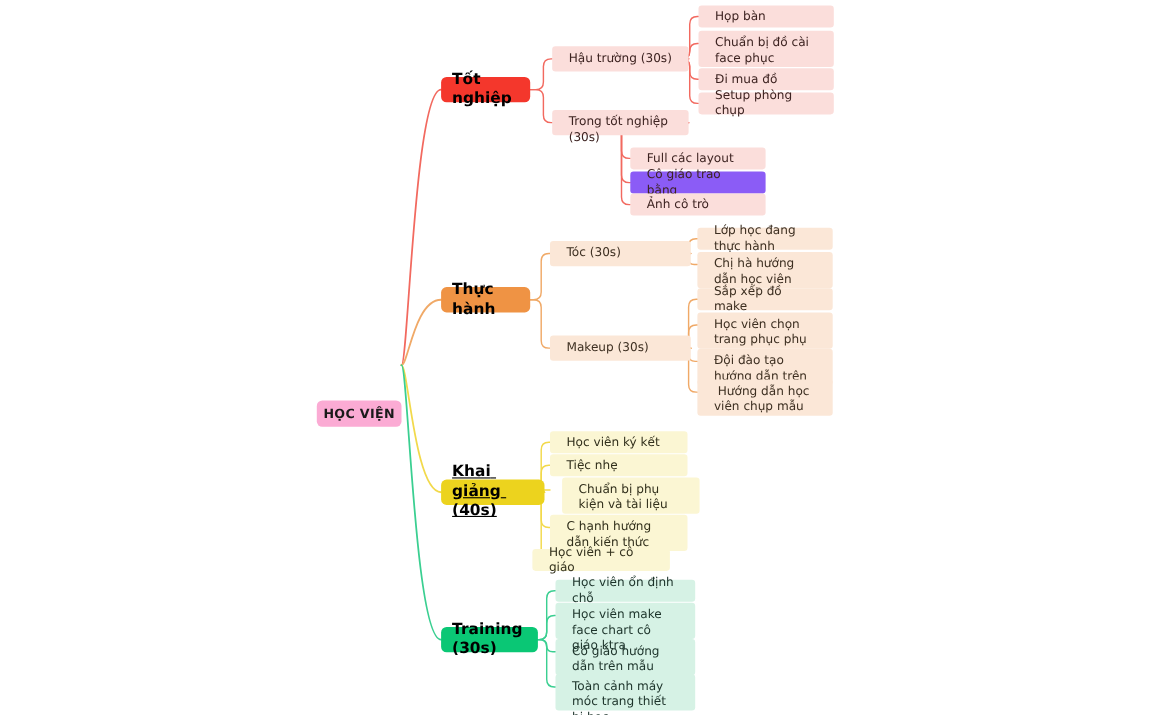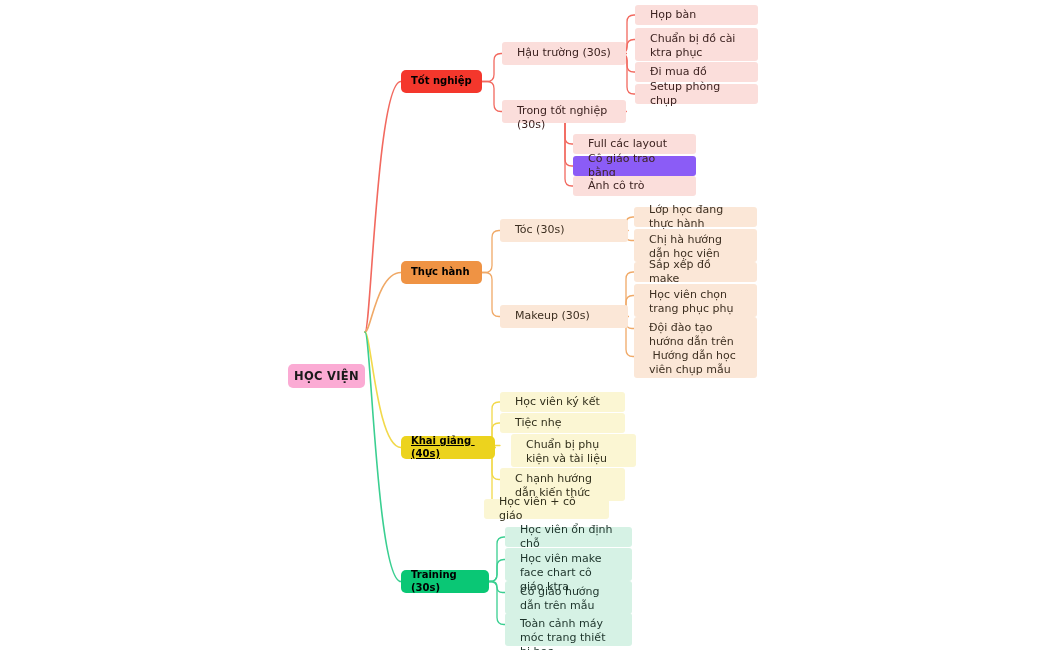--- a/index.html
+++ b/index.html
@@ -45,21 +45,21 @@
     font-size: 11.5px;
     letter-spacing: 0.3px;
     justify-content: center;
     border-radius: 5px;
     margin-top: 44px;
   }
   
   .node.main {
     color: #000000;
     font-weight: bold;
-    font-size: 10px;
+    font-size: 14px;
     padding: 0 10px;
     border-radius: 5px;
   }
   
   .node.sub {
     font-size: 11px;
     font-weight: normal;
     padding: 3px 15px;
     border-radius: 3px;
     align-items: flex-start;
@@ -100,21 +100,21 @@
       <path d="M 365 332 C 371 332, 377 581.5, 401 581.5" fill="none" stroke="#3acf91" stroke-width="1.6" stroke-linecap="round"></path>
       <path d="M 489 581.5 H 490 Q 497 581.5 497 574.5 V 544 Q 497 537 504 537 H 505" fill="none" stroke="#3acf91" stroke-width="1.3" stroke-linecap="round"></path>
       <path d="M 489 581.5 H 490 Q 497 581.5 497 574.5 V 566.5 Q 497 559.5 504 559.5 H 505" fill="none" stroke="#3acf91" stroke-width="1.3" stroke-linecap="round"></path>
       <path d="M 489 581.5 H 491.5 Q 497 581.5 497 587 V 587 Q 497 592.5 502.5 592.5 H 505" fill="none" stroke="#3acf91" stroke-width="1.3" stroke-linecap="round"></path>
       <path d="M 489 581.5 H 490 Q 497 581.5 497 588.5 V 617.5 Q 497 624.5 504 624.5 H 505" fill="none" stroke="#3acf91" stroke-width="1.3" stroke-linecap="round"></path>
     </svg>
 <div class="node root" style="left: 288px; top: 320px; width: 77px; height: 24px; background: rgb(251, 171, 212);">HỌC VIỆN</div>
     <div class="node main" style="left: 401px; top: 70px; width: 81px; height: 23px; background: rgb(244, 55, 44);">Tốt nghiệp</div>
     <div class="node sub" style="left: 502px; top: 42px; width: 124px; height: 23px; background: rgb(251, 222, 219); color: rgb(61, 35, 33);">Hậu trường (30s)</div>
     <div class="node sub one-line" style="left: 635px; top: 5px; width: 123px; height: 20px; background: rgb(251, 222, 219); color: rgb(61, 35, 33);">Họp bàn</div>
-    <div class="node sub" style="left: 635px; top: 28px; width: 123px; height: 33px; background: rgb(251, 222, 219); color: rgb(61, 35, 33);">Chuẩn bị đồ cài ktra phục</div>
+    <div class="node sub" style="left: 635px; top: 28px; width: 123px; height: 33px; background: rgb(251, 222, 219); color: rgb(61, 35, 33);">Chuẩn bị đồ cài face phục</div>
     <div class="node sub one-line" style="left: 635px; top: 62px; width: 123px; height: 20px; background: rgb(251, 222, 219); color: rgb(61, 35, 33);">Đi mua đồ</div>
     <div class="node sub one-line" style="left: 635px; top: 84px; width: 123px; height: 20px; background: rgb(251, 222, 219); color: rgb(61, 35, 33);">Setup phòng chụp</div>
     <div class="node sub" style="left: 502px; top: 100px; width: 124px; height: 23px; background: rgb(251, 222, 219); color: rgb(61, 35, 33);">Trong tốt nghiệp (30s)</div>
     <div class="node sub one-line" style="left: 573px; top: 134px; width: 123px; height: 20px; background: rgb(251, 222, 219); color: rgb(61, 35, 33);">Full các layout</div>
     <div class="node sub one-line" style="left: 573px; top: 156px; width: 123px; height: 20px; background: #8b5cf6; color: rgb(61, 35, 33);">Cô giáo trao bằng</div>
     <div class="node sub one-line" style="left: 573px; top: 176px; width: 123px; height: 20px; background: rgb(251, 222, 219); color: rgb(61, 35, 33);">Ảnh cô trò</div>
     <div class="node main" style="left: 401px; top: 261px; width: 81px; height: 23px; background: rgb(239, 147, 68);">Thực hành</div>
     <div class="node sub" style="left: 500px; top: 219px; width: 128px; height: 23px; background: rgb(251, 231, 215); color: rgb(61, 47, 33);">Tóc (30s)</div>
     <div class="node sub one-line" style="left: 634px; top: 207px; width: 123px; height: 20px; background: rgb(251, 231, 215); color: rgb(61, 47, 33);">Lớp học đang thực hành</div>
     <div class="node sub" style="left: 634px; top: 229px; width: 123px; height: 33px; background: rgb(251, 231, 215); color: rgb(61, 47, 33);">Chị hà hướng dẫn học viên trên mẫu</div>

